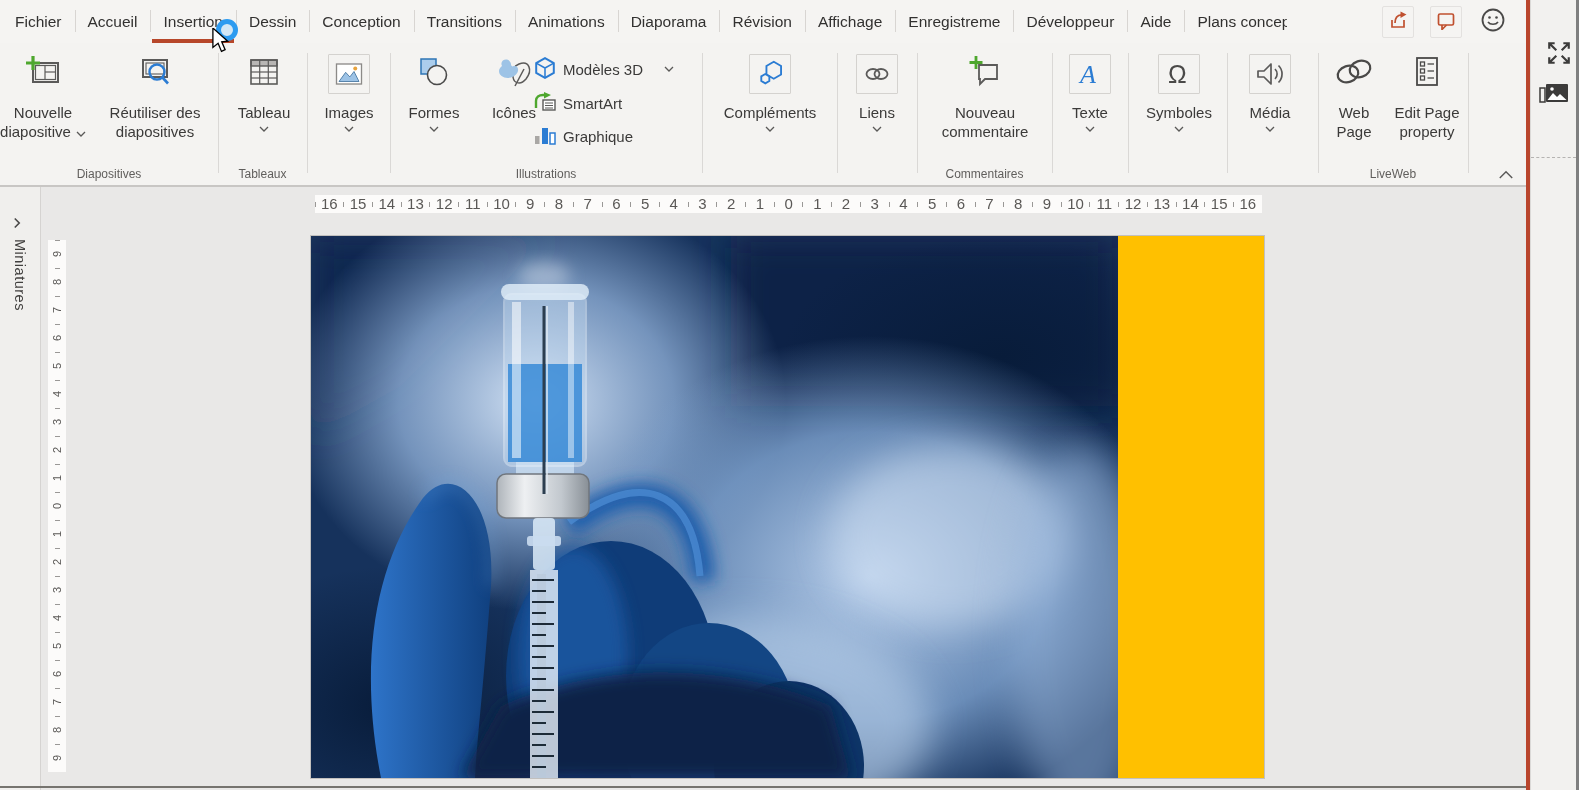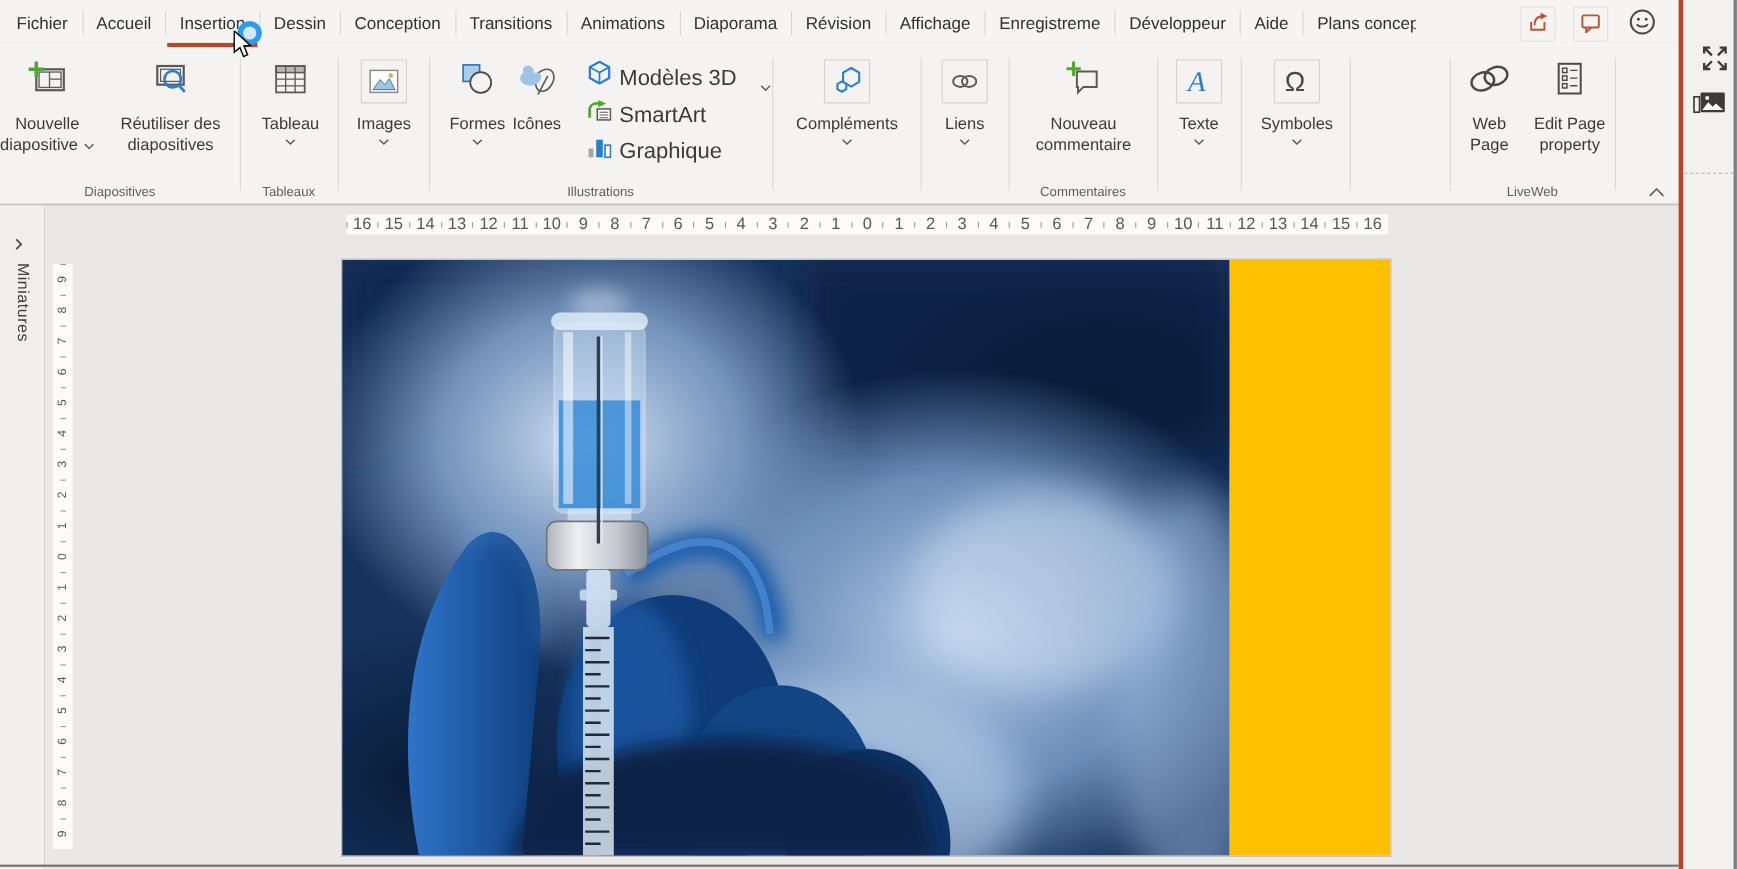--- a/index.html
+++ b/index.html
@@ -27,22 +27,22 @@
           border-bottom:2px solid #c8c6c4;box-sizing:border-box;}
   .grp-divider{position:absolute;top:10px;height:120px;width:1px;background:#dad8d6;}
   .grp-label{position:absolute;top:124px;font-size:12px;color:#605e5c;text-align:center;white-space:nowrap;}
   .btn-large{position:absolute;top:6px;height:126px;display:flex;flex-direction:column;align-items:center;}
   .btn-large .ic{height:46px;display:flex;align-items:center;justify-content:center;}
   .ic-boxed{width:40px;height:38px;border:1px solid #d4d2cf;border-radius:1px;display:flex;
             align-items:center;justify-content:center;margin-top:4px;}
   .btn-large .lbl{margin-top:8px;font-size:15px;line-height:19px;color:#3b3a39;text-align:center;white-space:nowrap;}
   .chev{margin-top:4px;}
   .chev-inline{margin-left:5px;}
-  .btn-small{position:absolute;left:534px;height:28px;display:flex;align-items:flex-end;gap:7px;
-             font-size:20px;color:#3b3a39;white-space:nowrap;}
+  .btn-small{position:absolute;left:534px;height:28px;display:flex;align-items:center;gap:7px;
+             font-size:15px;color:#3b3a39;white-space:nowrap;}
   .collapse-btn{position:absolute;left:1494px;top:122px;width:24px;height:18px;display:flex;
                 align-items:center;justify-content:center;}
 
   
   .canvas{position:absolute;left:0;top:187px;width:1526px;height:603px;background:#e9e8e7;}
   .minipane{position:absolute;left:0;top:0;width:40px;height:603px;background:#f0efed;border-right:1px solid #d5d3d1;}
   .minipane .mchev{position:absolute;left:13px;top:28px;}
   .minipane .mlabel{position:absolute;left:50%;transform:translateX(-50%);top:52px;
         writing-mode:vertical-rl;font-size:14.5px;color:#403f3e;letter-spacing:.5px;}
   .h-ruler{position:absolute;left:315px;top:8px;width:947px;height:18px;background:#fcfbfa;display:flex;}
@@ -246,21 +246,21 @@
             <rect x="4" y="3" width="15" height="15" fill="#abcdec" stroke="#2e75b5" stroke-width="1.5"></rect>
             <circle cx="20" cy="19" r="9.5" fill="#f4f3f1" stroke="#4a4a4a" stroke-width="1.6"></circle>
           </svg>
       </span>
       <div class="lbl">Formes</div>
       <svg class="chev" width="10" height="6" viewBox="0 0 10 6">
           <path d="M1 1 L5 5 L9 1" fill="none" stroke="#5a5958" stroke-width="1.3"></path>
         </svg>
     </div>
 
-    <div class="btn-large" style="left:458px;width:60px">
+    <div class="btn-large" style="left:484px;width:60px">
       <span class="ic">
         <svg width="38" height="32" viewBox="0 0 38 32">
             <path d="M24 8 C34 4 38 14 31 23 C26 29 19 28 18 21 C17 13 19 10 24 8 Z" fill="none" stroke="#5b5a59" stroke-width="1.5"></path>
             <line x1="20" y1="30" x2="29" y2="13" stroke="#5b5a59" stroke-width="1.5"></line>
             <path d="M7 10 C4 4 13 1 15.5 6.5 C16.5 8.5 15.5 9.5 17.5 10.5 C23 8.5 25 14 21 18.5 C15 24.5 4 22 4 15 C4 13 5.5 11 7 10 Z" fill="#9dc3e6"></path>
           </svg>
       </span>
       <div class="lbl">Icônes</div>
     </div>
 
@@ -364,20 +364,34 @@
               <text x="3" y="23" font-size="25" fill="#4a4948" font-family="Liberation Sans, sans-serif">Ω</text>
             </svg>
       </span>
         </span>
       <div class="lbl">Symboles</div>
       <svg class="chev" width="10" height="6" viewBox="0 0 10 6">
           <path d="M1 1 L5 5 L9 1" fill="none" stroke="#5a5958" stroke-width="1.3"></path>
         </svg>
     </div>
 
+    <div class="btn-large" style="left:1235px;width:70px">
+      <span class="ic">
+          <span class="ic-boxed">
+        <svg width="30" height="26" viewBox="0 0 30 26">
+              <polygon points="3,10 9,10 16,3 16,23 9,16 3,16" fill="none" stroke="#5b5a59" stroke-width="1.7" stroke-linejoin="round"></polygon>
+              <path d="M20 8 A 7 7 0 0 1 20 18 M23.5 4.5 A 12 12 0 0 1 23.5 21.5" fill="none" stroke="#5b5a59" stroke-width="1.7"></path>
+            </svg>
+      </span>
+        </span>
+      <div class="lbl">Média</div>
+      <svg class="chev" width="10" height="6" viewBox="0 0 10 6">
+          <path d="M1 1 L5 5 L9 1" fill="none" stroke="#5a5958" stroke-width="1.3"></path>
+        </svg>
+    </div>
 
     <div class="btn-large" style="left:1324px;width:60px">
       <span class="ic">
         <svg width="42" height="32" viewBox="0 0 42 32">
             <ellipse cx="15" cy="18" rx="10.5" ry="8" transform="rotate(-18 15 18)" fill="none" stroke="#4a4948" stroke-width="2.2"></ellipse>
             <ellipse cx="27" cy="13" rx="10.5" ry="8" transform="rotate(-18 27 13)" fill="none" stroke="#4a4948" stroke-width="2.2"></ellipse>
           </svg>
       </span>
       <div class="lbl">
           <div>Web</div>

